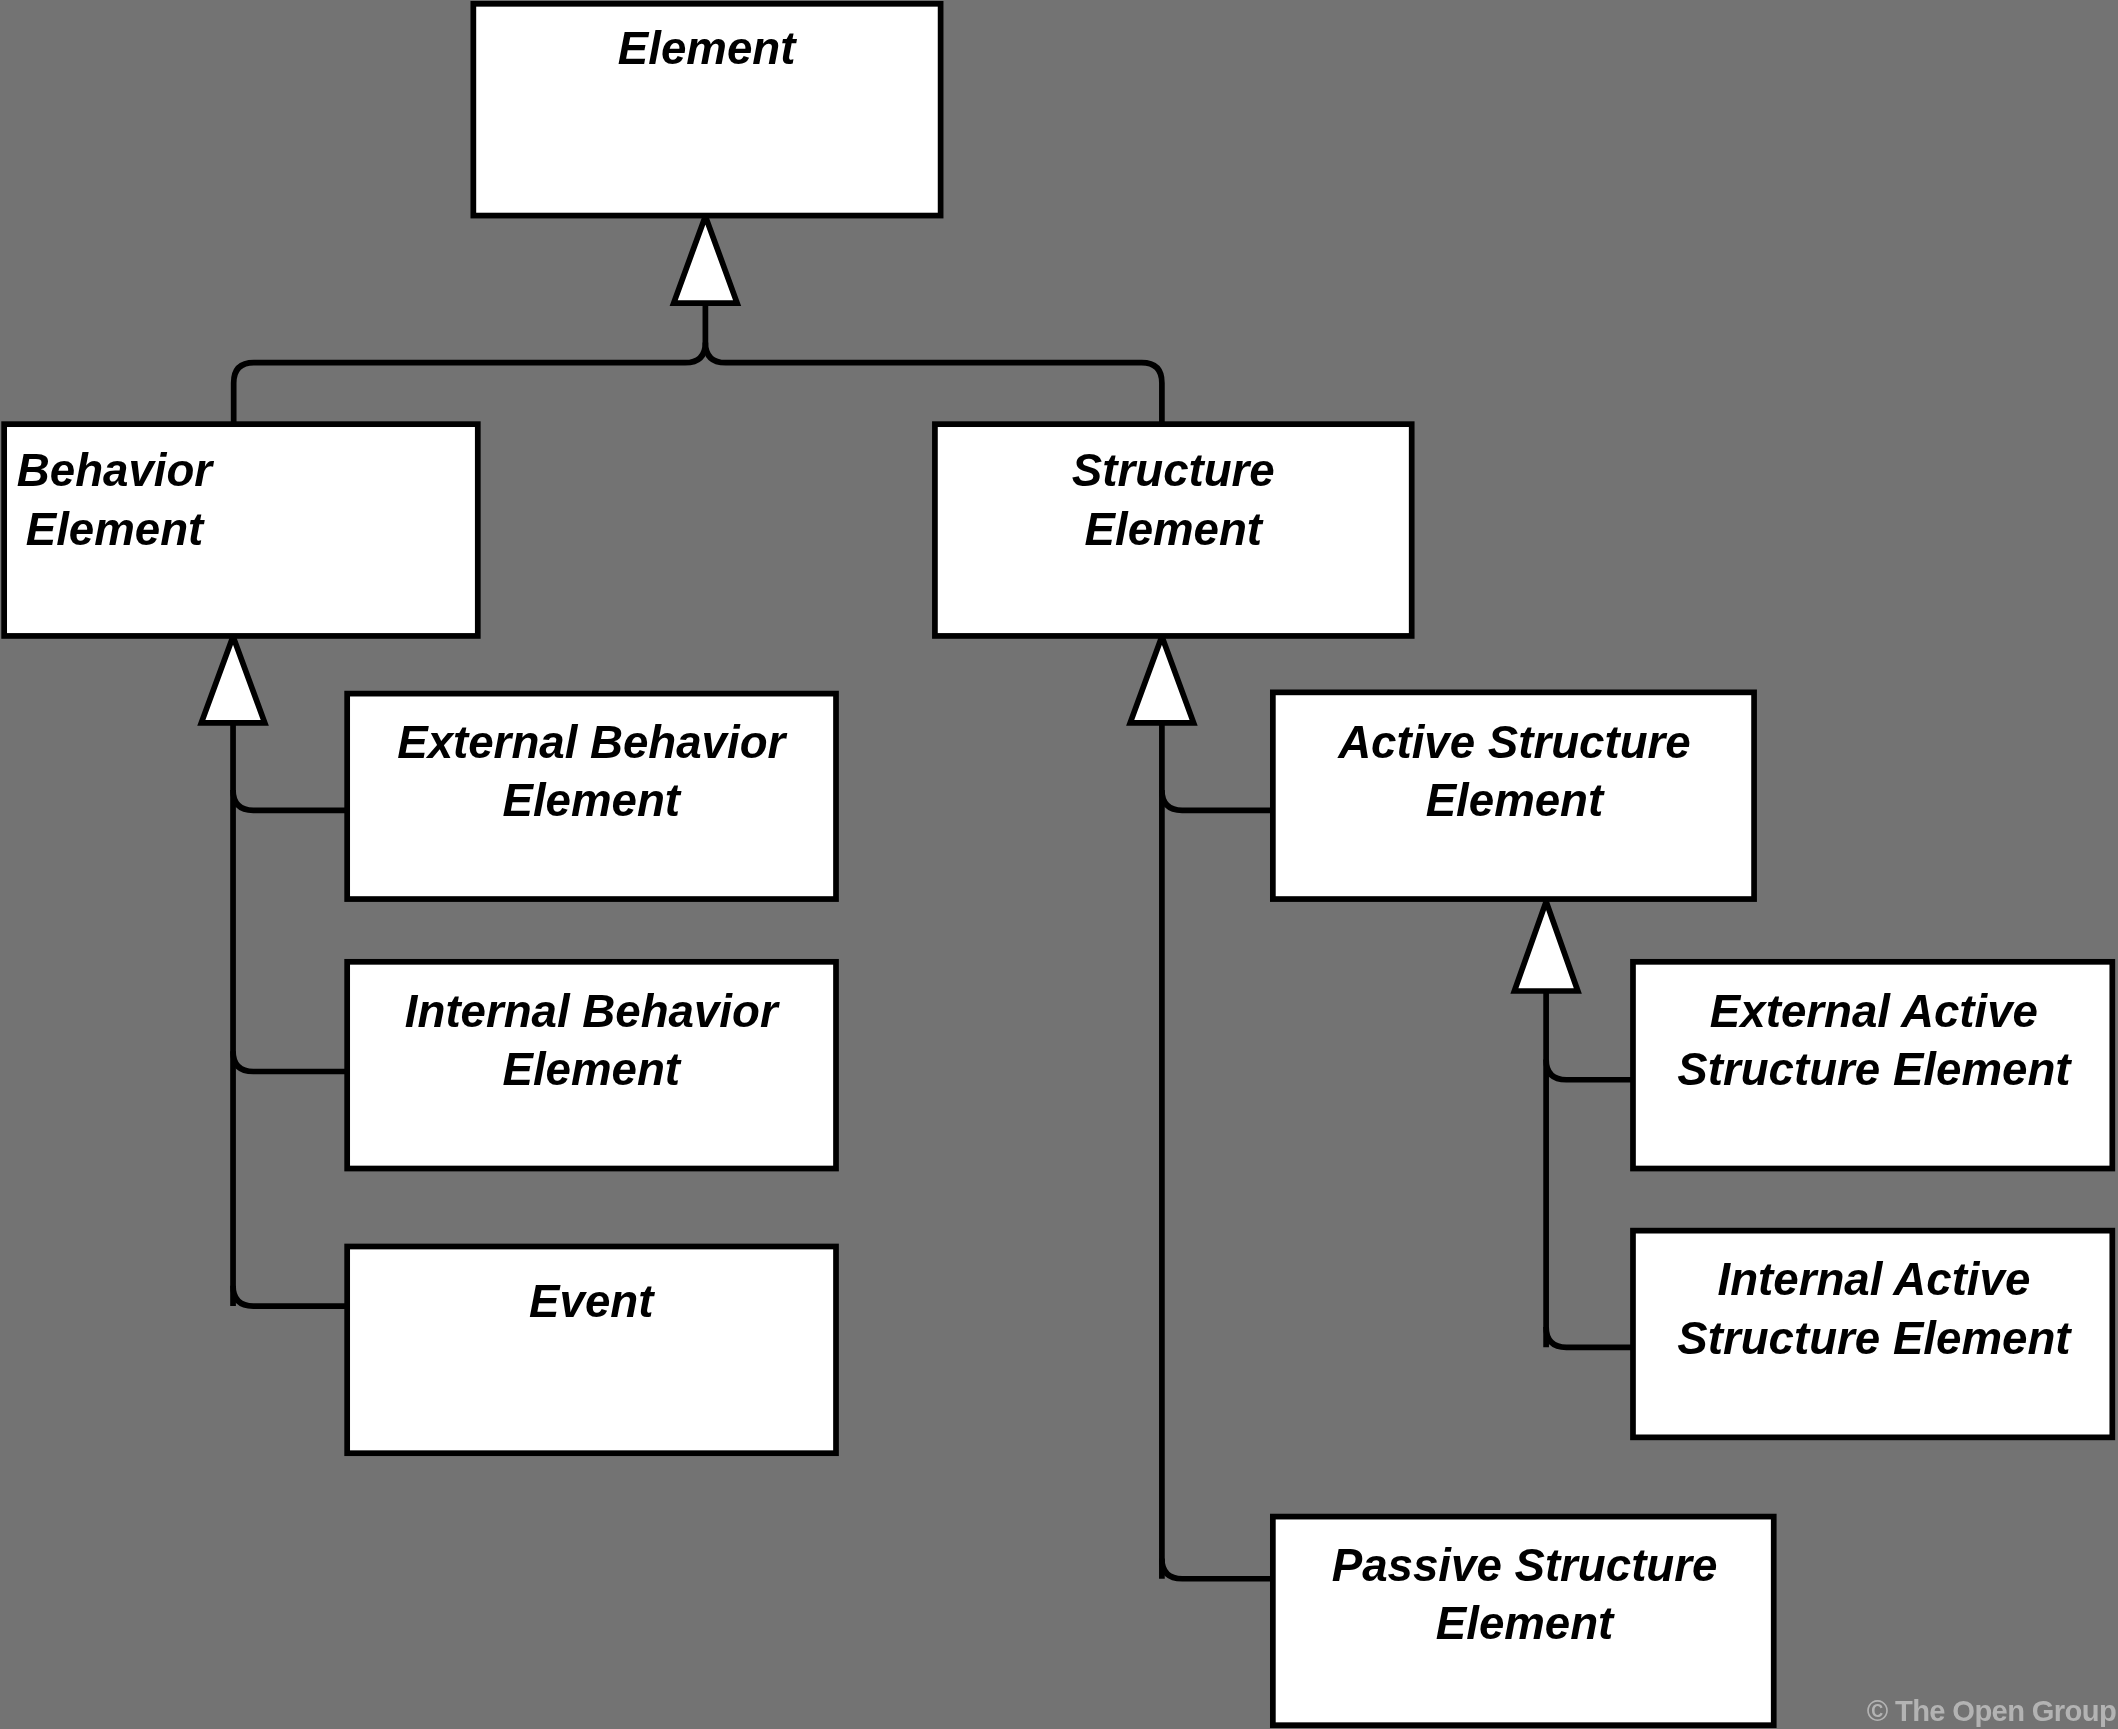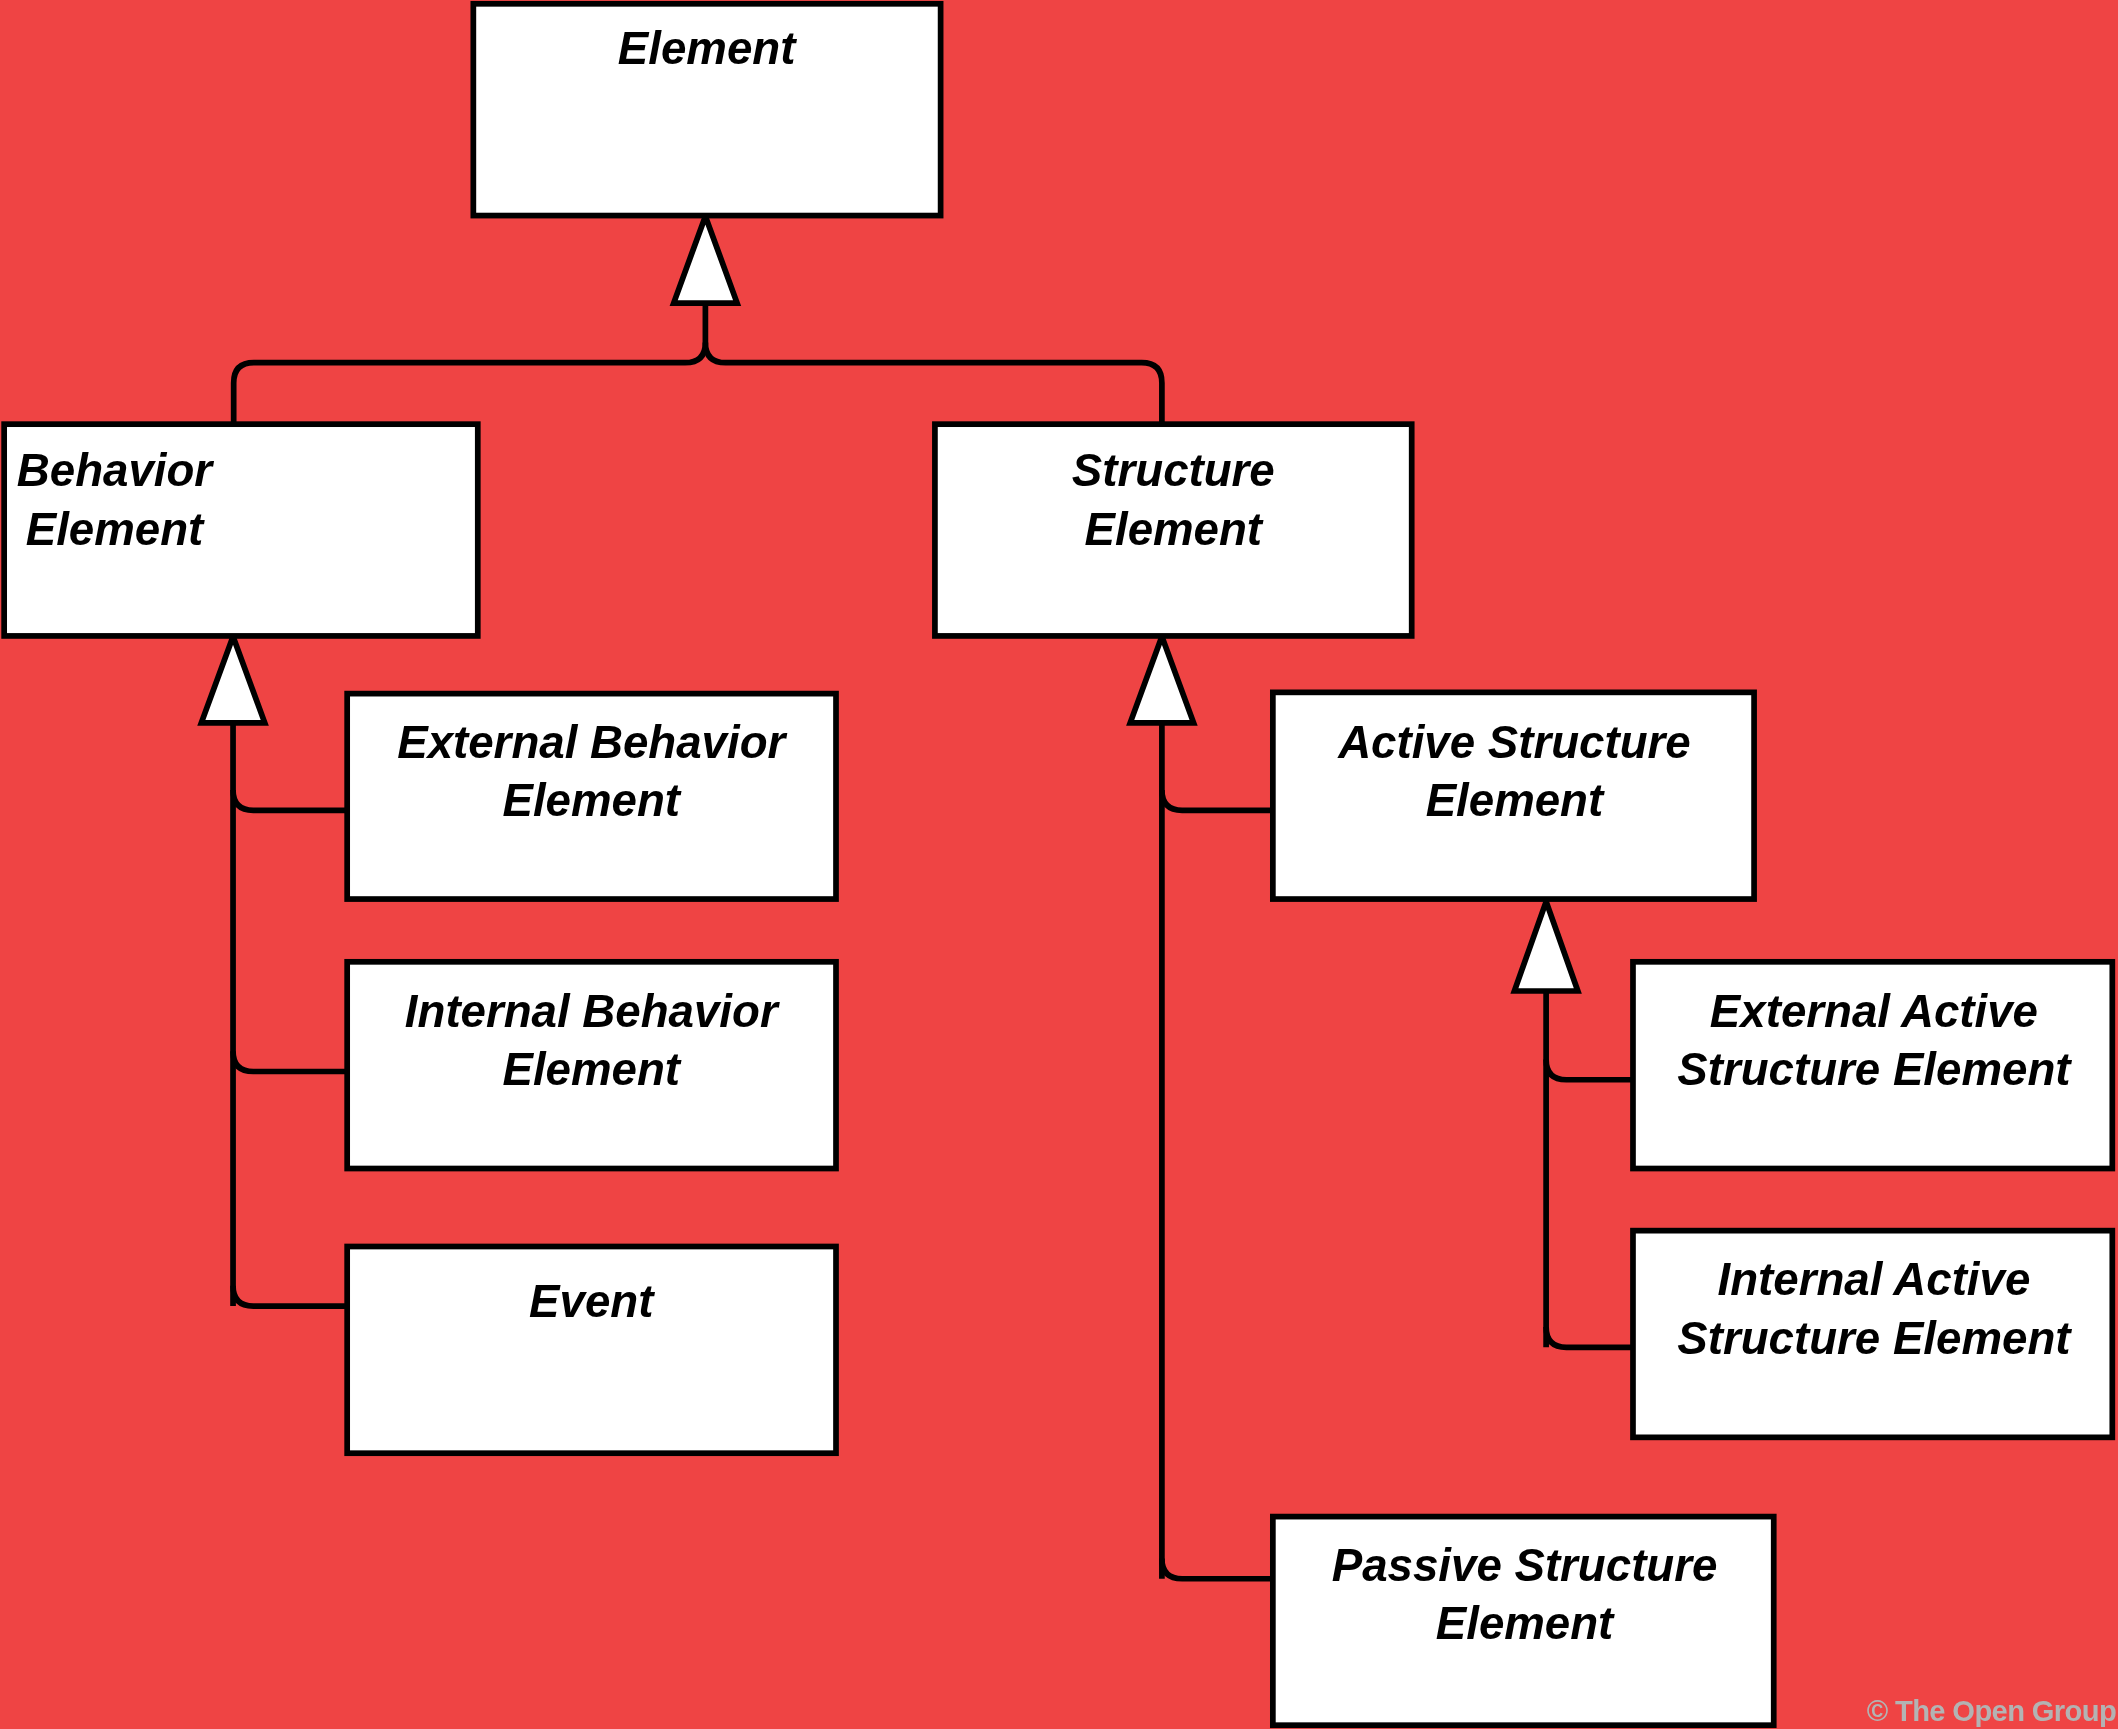--- a/index.html
+++ b/index.html
@@ -7,21 +7,21 @@
     padding: 0;
     background: #ffffff;
   }
   body {
     font-family: "Liberation Sans", sans-serif;
   }
   #diagram-root {
     position: relative;
     width: 2119px;
     height: 1729px;
-    background: #ef4444;
+    background: #737373;
     overflow: hidden;
   }
   svg.canvas {
     position: absolute;
     top: 0;
     left: 0;
     width: 2119px;
     height: 1729px;
     display: block;
   }

